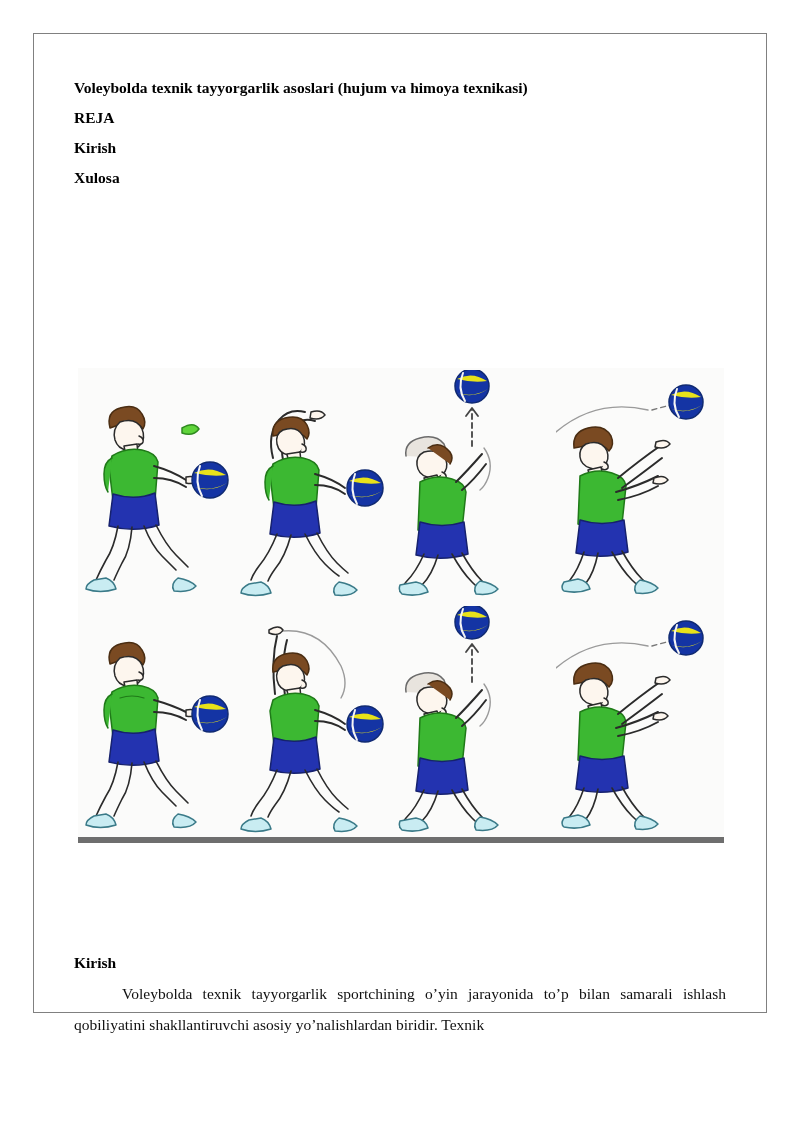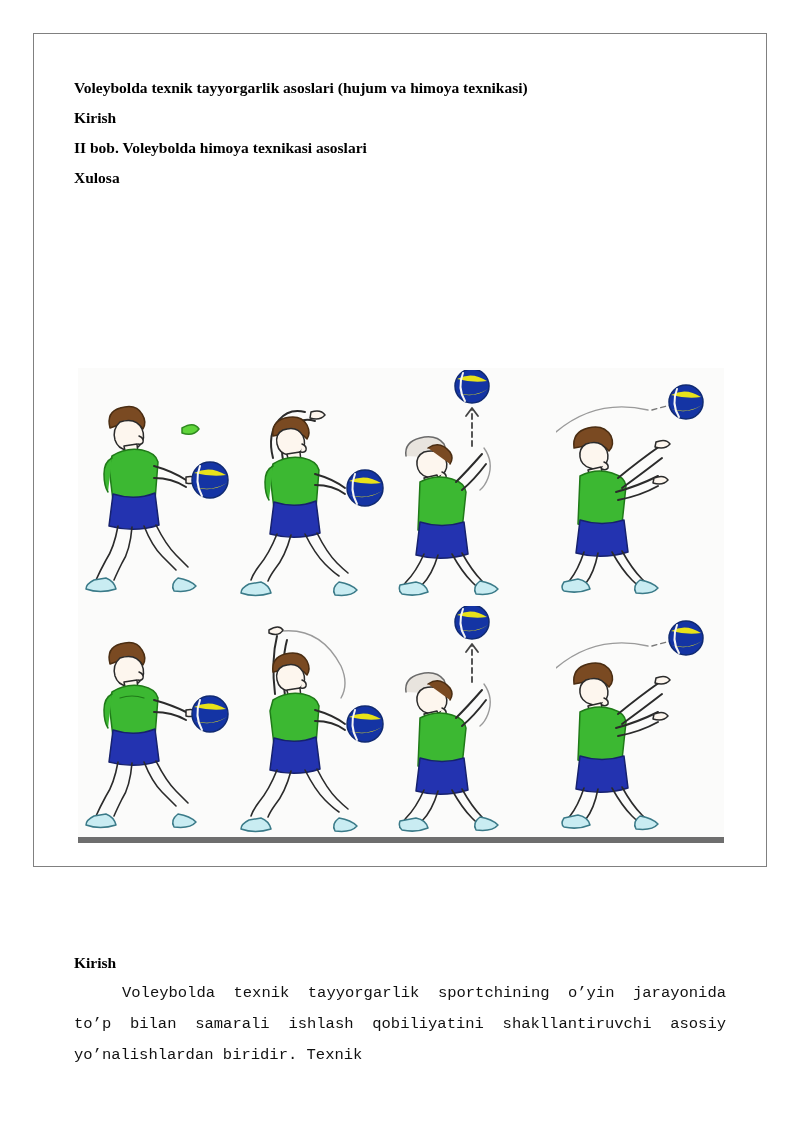--- a/index.html
+++ b/index.html
@@ -12,21 +12,21 @@
     height: 1131px;
     font-family: "Liberation Serif", "DejaVu Serif", serif;
     position: relative;
     overflow: hidden;
   }
   #page {
     position: absolute;
     left: 33px;
     top: 33px;
     width: 734px;
-    height: 834px;
+    height: 980px;
     border: 1px solid #808080;
     box-sizing: border-box;
     background: #ffffff;
   }
   #content {
     position: absolute;
     left: 40px;
     top: 39px;
     width: 652px;
   }
@@ -45,21 +45,20 @@
     margin: 0 0 6px 0;
   }
   .para {
     font-size: 15.5px;
     color: #111111;
     text-align: justify;
     text-align-last: left;
     line-height: 31px;
     margin: 0;
     text-indent: 48px;
-    font-family: Liberation Mono, monospace;
   }
 
   
   #figure {
     position: absolute;
     left: 44px;
     top: 334px;
     width: 646px;
     height: 475px;
     background: #fbfbfa;
@@ -93,22 +92,22 @@
   .fig-cell.c3 { left: 478px; }
   .fig-cell svg { display: block; width: 160px; height: 232px; }
 </style>
 </head>
 <body>
 
 <div id="page">
 
   <div id="content">
     <p class="hline">Voleybolda texnik tayyorgarlik asoslari (hujum va himoya texnikasi)</p>
+    <p class="hline">REJA</p>
     <p class="hline">Kirish</p>
-    <p class="hline">II bob. Voleybolda himoya texnikasi asoslari</p>
     <p class="hline">Xulosa</p>
   </div>
 
   <div id="figure">
 
     <div class="fig-row row1">
 
       <div class="fig-cell c0">
         <svg viewBox="0 0 160 232" xmlns="http://www.w3.org/2000/svg">
           <g fill="none" stroke="#2b2b2b" stroke-width="1.5" stroke-linecap="round" stroke-linejoin="round">

